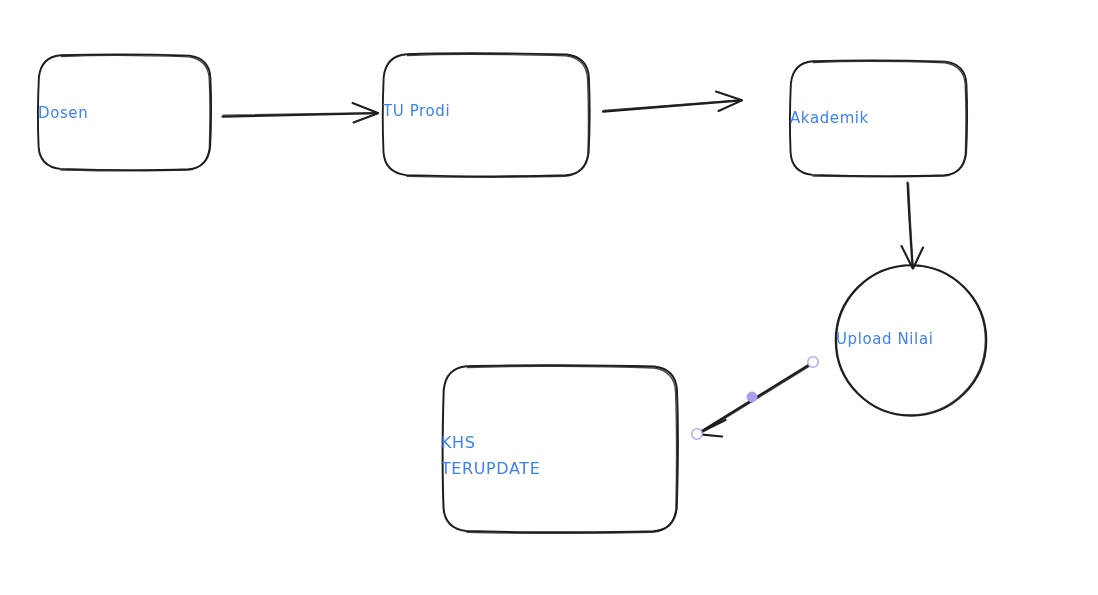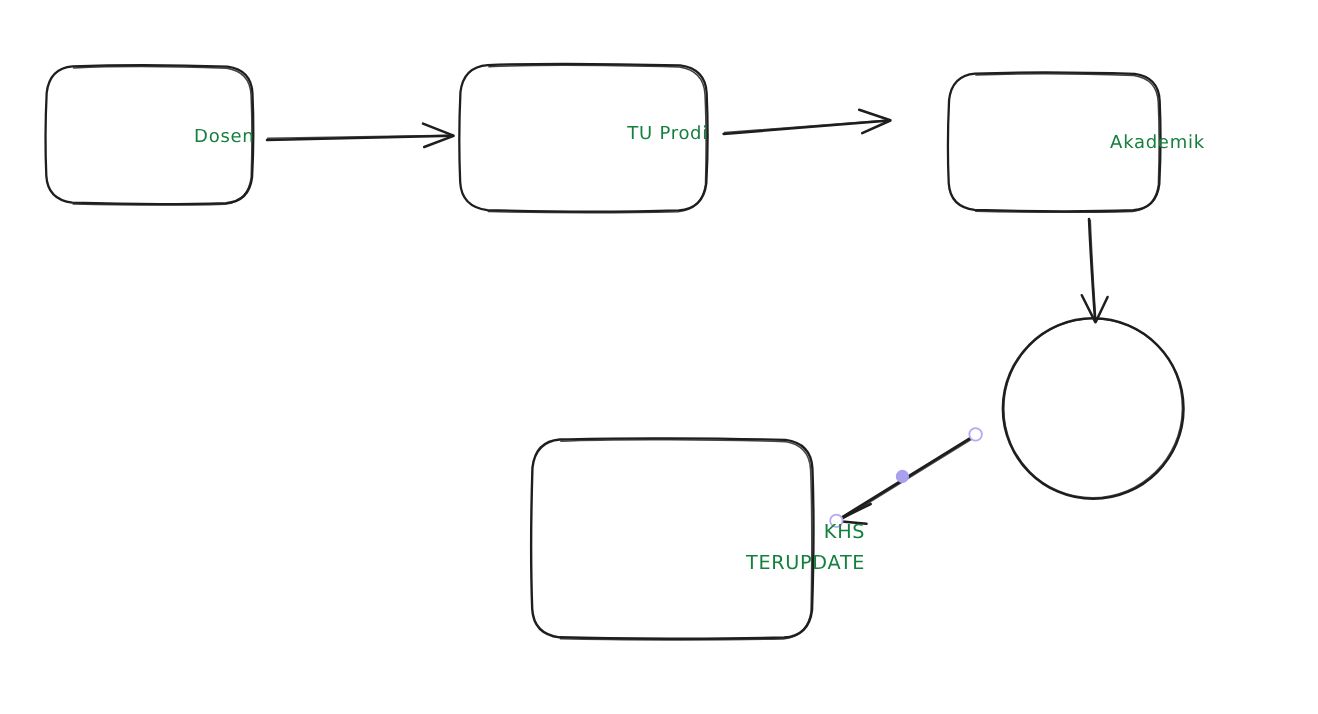--- a/index.html
+++ b/index.html
@@ -20,25 +20,25 @@
   }
   #scene {
     position: absolute;
     left: 0;
     top: 0;
     width: 1098px;
     height: 595px;
   }
   .node-label {
     position: absolute;
-    color: #15803d;
+    color: #3b82f6;
     font-family: "DejaVu Sans", sans-serif;
     font-size: 15px;
     letter-spacing: 0.6px;
-    text-align: right;
+    text-align: left;
     line-height: 1.55;
     white-space: pre;
     pointer-events: none;
     -webkit-font-smoothing: antialiased;
   }
   .label-dosen   { left: 38px;  top: 102px; width: 174px; }
   .label-tuprodi { left: 383px; top: 100px; width: 207px; }
   .label-akademik{ left: 790px; top: 107px; width: 214px; }
   .label-upload  { left: 836px; top: 328px; width: 150px; }
   .label-khs     { left: 441px; top: 430px; width: 280px; font-size: 16px; line-height: 1.6; }
@@ -156,16 +156,17 @@
     </g>
 
   </svg>
 
   <div class="node-label label-dosen">Dosen</div>
 
   <div class="node-label label-tuprodi">TU Prodi</div>
 
   <div class="node-label label-akademik">Akademik</div>
 
+  <div class="node-label label-upload">Upload Nilai</div>
 
   <div class="node-label label-khs"><span>KHS</span><br><span>TERUPDATE</span></div>
 
 </div>
 
 </body></html>

